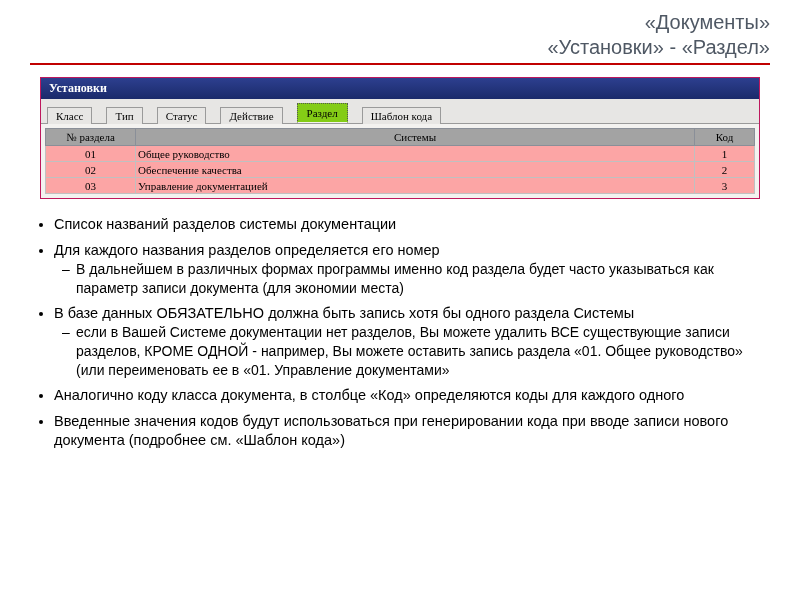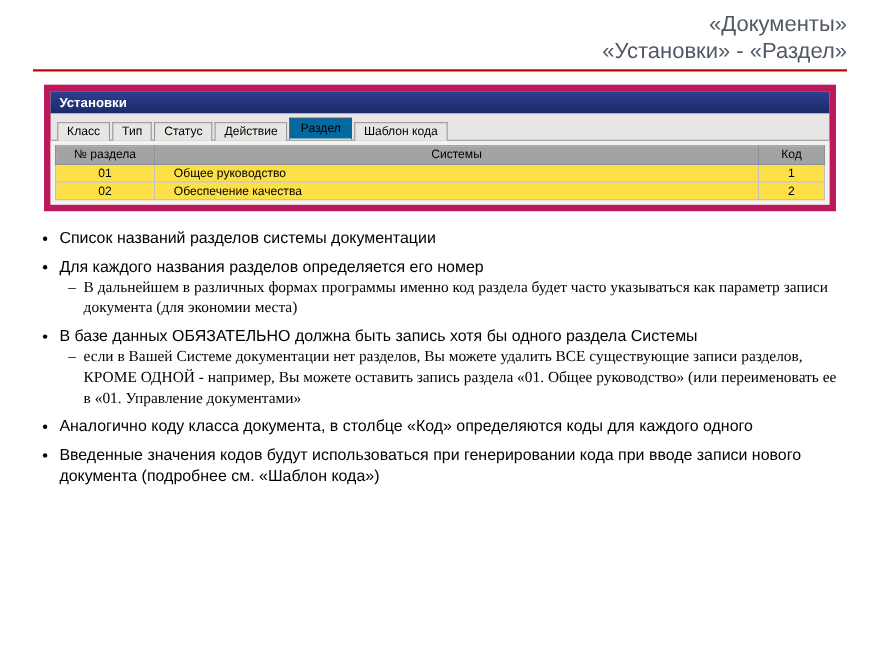--- a/index.html
+++ b/index.html
@@ -23,50 +23,50 @@
     line-height: 1.25;
     margin-bottom: 3px;
   }
   .red-rule {
     height: 2px;
     background: #c00000;
     margin-bottom: 12px;
   }
   .window {
     margin: 0 10px 16px;
-    border: 6px solid #be185d;
+    border: 1px solid #be185d;
     background: #e7e6e4;
-    font-family: Liberation Sans, sans-serif;
+    font-family: Liberation Serif, serif;
   }
   .titlebar {
     background: linear-gradient(#2d3f8f, #1a2a6a);
     color: #fff;
     font-size: 12px;
     font-weight: bold;
     padding: 3px 8px;
   }
   .tabs {
     display: flex;
     padding: 4px 6px 0;
-    gap: 0;
+    gap: 12px;
     align-items: flex-end;
     font-size: 11px;
   }
   .tab {
     background: #e7e6e4;
     border: 1px solid #9a9a9a;
     border-bottom: none;
     padding: 2px 8px;
     margin-right: 2px;
     cursor: pointer;
     position: relative;
     top: 1px;
   }
   .tab.active {
-    background: #0369a1;
+    background: #84cc16;
     border: 1px dotted #555;
     border-bottom: 1px solid #f3f2f0;
     padding: 3px 9px;
     top: 0;
   }
   .tab-panel {
     background: #f3f2f0;
     border-top: 1px solid #9a9a9a;
     padding: 4px;
   }
@@ -78,40 +78,40 @@
   }
   table.grid th {
     background: #a3a3a3;
     border: 1px solid #8a8f98;
     font-weight: normal;
     padding: 2px 4px;
     text-align: center;
   }
   table.grid td {
     border: 1px solid #c0c0c0;
-    padding: 1px 17px;
-    background: #fde047;
+    padding: 1px 2px;
+    background: #fca5a5;
     height: 16px;
   }
   table.grid td.num { text-align: center; }
   .content {
     font-size: 14.5px;
     color: #000;
     line-height: 1.35;
   }
   .content ul { list-style: disc; padding-left: 24px; }
   .content ul ul { list-style: none; padding-left: 22px; }
   .content ul ul li::before {
     content: "–";
     display: inline-block;
     width: 14px;
     margin-left: -14px;
   }
   .content li { margin-bottom: 6px; }
-  .content ul ul li { margin-bottom: 4px; font-size: 14px; font-family: Liberation Serif, serif; }
+  .content ul ul li { margin-bottom: 4px; font-size: 14px; }
 </style>
 </head>
 <body>
 
 <div class="slide">
   <div class="header-block">
     <div>«Документы»</div>
     <div>«Установки» - «Раздел»</div>
   </div>
   <div class="red-rule"></div>
@@ -139,20 +139,25 @@
           <tr>
             <td class="num">01</td>
             <td>Общее руководство</td>
             <td class="num">1</td>
           </tr>
           <tr>
             <td class="num">02</td>
             <td>Обеспечение качества</td>
             <td class="num">2</td>
           </tr>
+          <tr>
+            <td class="num">03</td>
+            <td>Управление документацией</td>
+            <td class="num">3</td>
+          </tr>
         </tbody>
       </table>
     </div>
   </div>
 
   <div class="content">
     <ul>
       <li>Список названий разделов системы документации</li>
       <li>
         <span>Для каждого названия разделов определяется его номер</span>

